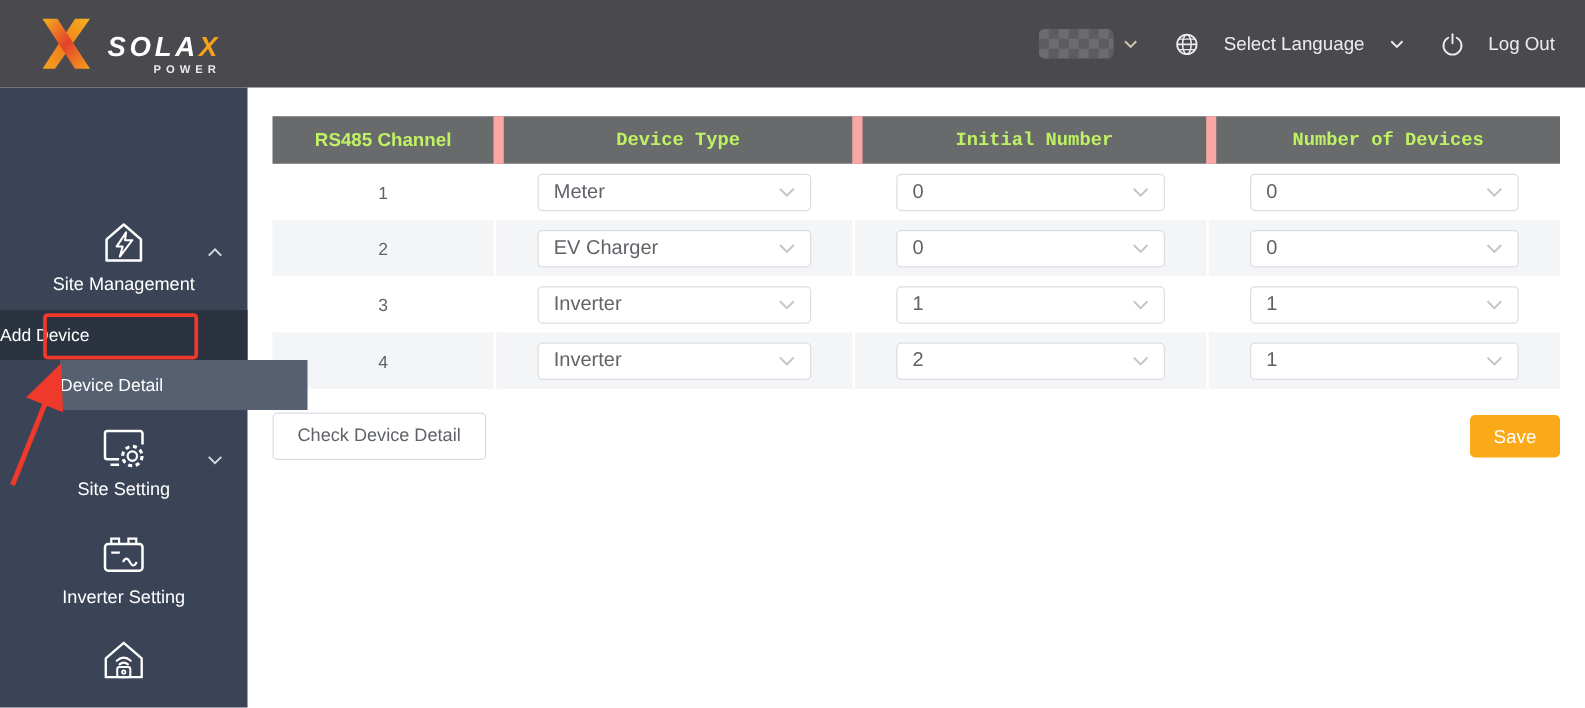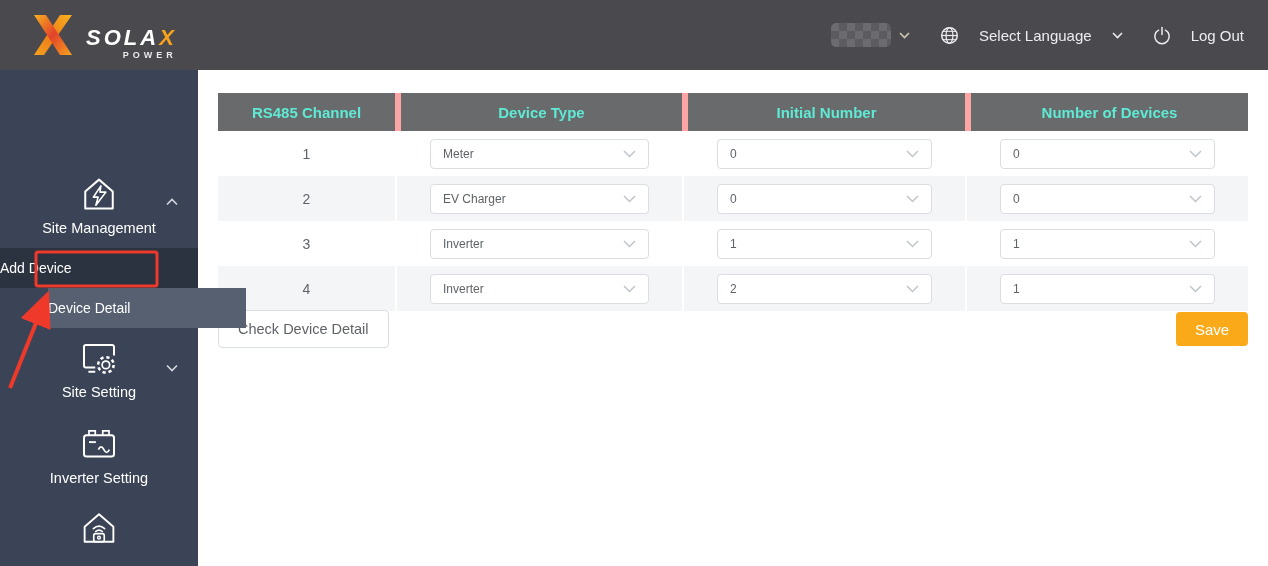--- a/index.html
+++ b/index.html
@@ -35,34 +35,34 @@
     font-size:14px; cursor:pointer; }
   .sub-add { background:#2b3340; }
   .sub-detail { background:#566070; }
   .nav-chevron { position:absolute; right:20px; }
 
   
   .main { position:absolute; left:198px; top:70px; width:1070px; height:496px; background:#fff; }
 
   .device-table { position:absolute; left:20px; top:23px; width:1030px; }
   .t-header { display:grid; grid-template-columns:177px 287px 283px 283px; height:38px; }
-  .th-cell { background:#696a6c; color:#5eead4; font-weight:bold; font-size:15px;
+  .th-cell { background:#696a6c; color:#bef264; font-weight:bold; font-size:15px;
     display:flex; align-items:center; justify-content:center; }
-  .th-cell + .th-cell { border-left:6px solid #fca5a5; }
+  .th-cell + .th-cell { border-left:8px solid #fca5a5;font-family:Liberation Mono, monospace; }
   .t-row { display:grid; grid-template-columns:177px 287px 283px 283px; height:45px; }
   .t-row.alt { background:#f4f5f7; }
   .td-cell { display:flex; align-items:center; justify-content:center;
     font-size:14px; color:#5f6368; }
   .td-cell + .td-cell { border-left:2px solid #fff; }
   .select { width:calc(100% - 66px); height:30px; background:#fff;
     border:1px solid #dadde2; border-radius:4px; display:flex; align-items:center;
     justify-content:space-between; padding:0 12px; cursor:pointer; }
-  .select .val { font-size:12px; color:#5f6368; }
-
-  .actions { position:absolute; left:20px; top:240px; width:1030px;
+  .select .val { font-size:16px; color:#5f6368; }
+
+  .actions { position:absolute; left:20px; top:260px; width:1030px;
     display:flex; align-items:center; justify-content:space-between; }
   .btn-plain { background:#fff; border:1px solid #dadde2; border-radius:4px;
     height:38px; padding:0 19px; font-size:14.5px; color:#5f6368; cursor:pointer;
     font-family:"Liberation Sans", sans-serif; }
   .btn-save { background:#faa919; border:none; border-radius:4px; width:72px; height:34px;
     color:#fff; font-size:15px; cursor:pointer; font-family:"Liberation Sans", sans-serif; }
 
   
   .annotation-overlay { position:absolute; left:0; top:0; width:1268px; height:566px;
     pointer-events:none; z-index:40; }

